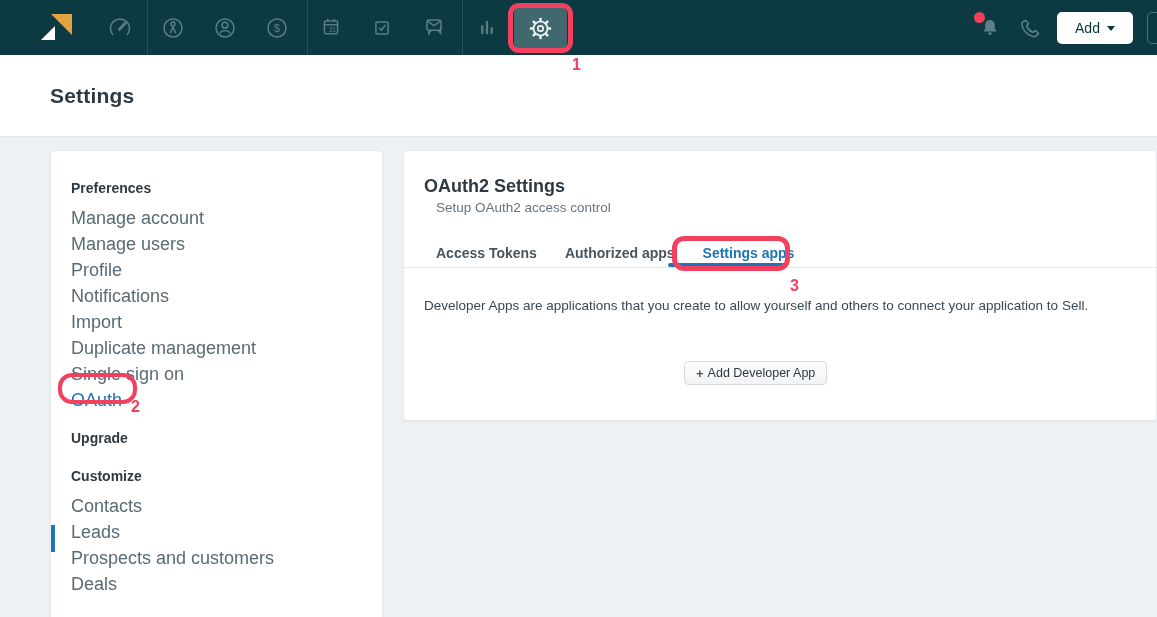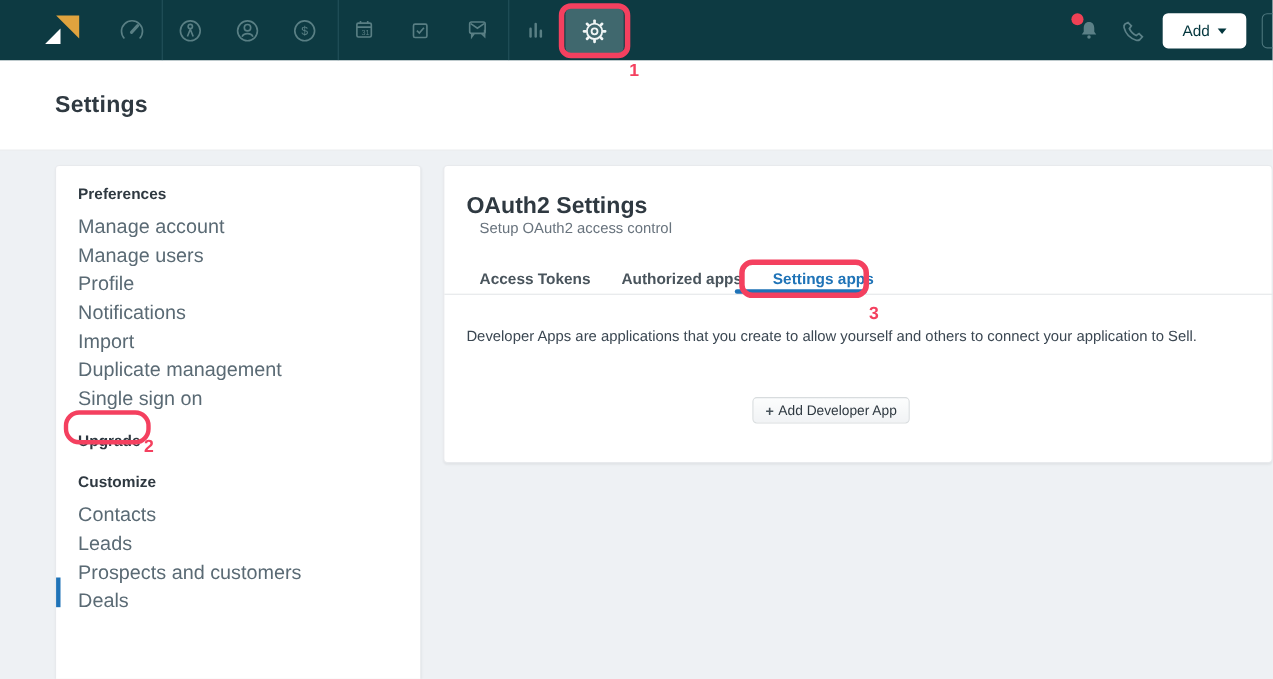--- a/index.html
+++ b/index.html
@@ -62,32 +62,32 @@
     border-radius:4px; box-shadow:0 1px 2px rgba(0,0,0,0.05);
   }
   .sidecard { left:50px; top:150px; width:333px; height:500px; padding-top:12px; }
   .maincard { left:403px; top:150px; width:754px; height:271px; }
 
   
   .side-heading {
     font-size:14px; font-weight:bold; color:#2f3941;
     line-height:26px; padding-left:20px; margin-top:12px; margin-bottom:4px;
   }
-  .side-heading.first { margin-top:0; }
+  .side-heading.first { margin-top:12px; }
   .side-item {
     font-size:18px; color:#5a6a74; line-height:26px; padding-left:20px;
     cursor:pointer; display:block; position:relative;
   }
   .side-item.active { color:#1f73b7; }
   .active-bar { position:absolute; left:0; top:374px; width:4px; height:27px; background:#1f73b7; }
   .ring2 { left:7px; top:222px; width:79px; height:31px; border-radius:14px; border-width:4px; }
   .lbl2 { left:131px; top:398px; }
 
   
-  .m-title { font-size:21px; font-weight:bold; color:#2f3941; position:absolute; left:20px; top:25px; }
+  .m-title { font-size:18px; font-weight:bold; color:#2f3941; position:absolute; left:20px; top:25px; }
   .m-sub { font-size:13.5px; color:#68737d; position:absolute; left:32px; top:49px; }
   .tabs { position:absolute; left:32px; top:88px; height:28px; display:flex; gap:28px; align-items:center; }
   .tab { font-size:14px; color:#49545c; cursor:pointer; white-space:nowrap;font-weight:bold; }
   .tab.active { color:#1f73b7; }
   .tabline { position:absolute; left:0; top:116px; width:754px; height:1px; background:#e4e7e9; }
   .tab-underline { position:absolute; left:264px; top:112px; width:120px; height:4px; background:#1f73b7; border-radius:2px; }
   .ring3 { left:268px; top:85px; width:118px; height:35px; border-radius:12px; }
   .lbl3 { left:386px; top:126px; }
   .m-desc { position:absolute; left:20px; top:147px; font-size:13.5px; color:#3b4752; white-space:nowrap; }
   .addapp {
@@ -233,20 +233,21 @@
 
 <div class="card sidecard">
   <div class="side-heading first">Preferences</div>
   <a class="side-item">Manage account</a>
   <a class="side-item">Manage users</a>
   <a class="side-item">Profile</a>
   <a class="side-item">Notifications</a>
   <a class="side-item">Import</a>
   <a class="side-item">Duplicate management</a>
   <a class="side-item">Single sign on</a>
+  <a class="side-item active">OAuth</a>
 
   <div class="side-heading">Upgrade</div>
 
   <div class="side-heading">Customize</div>
   <a class="side-item">Contacts</a>
   <a class="side-item">Leads</a>
   <a class="side-item">Prospects and customers</a>
   <a class="side-item">Deals</a>
 
   <div class="active-bar"></div>

